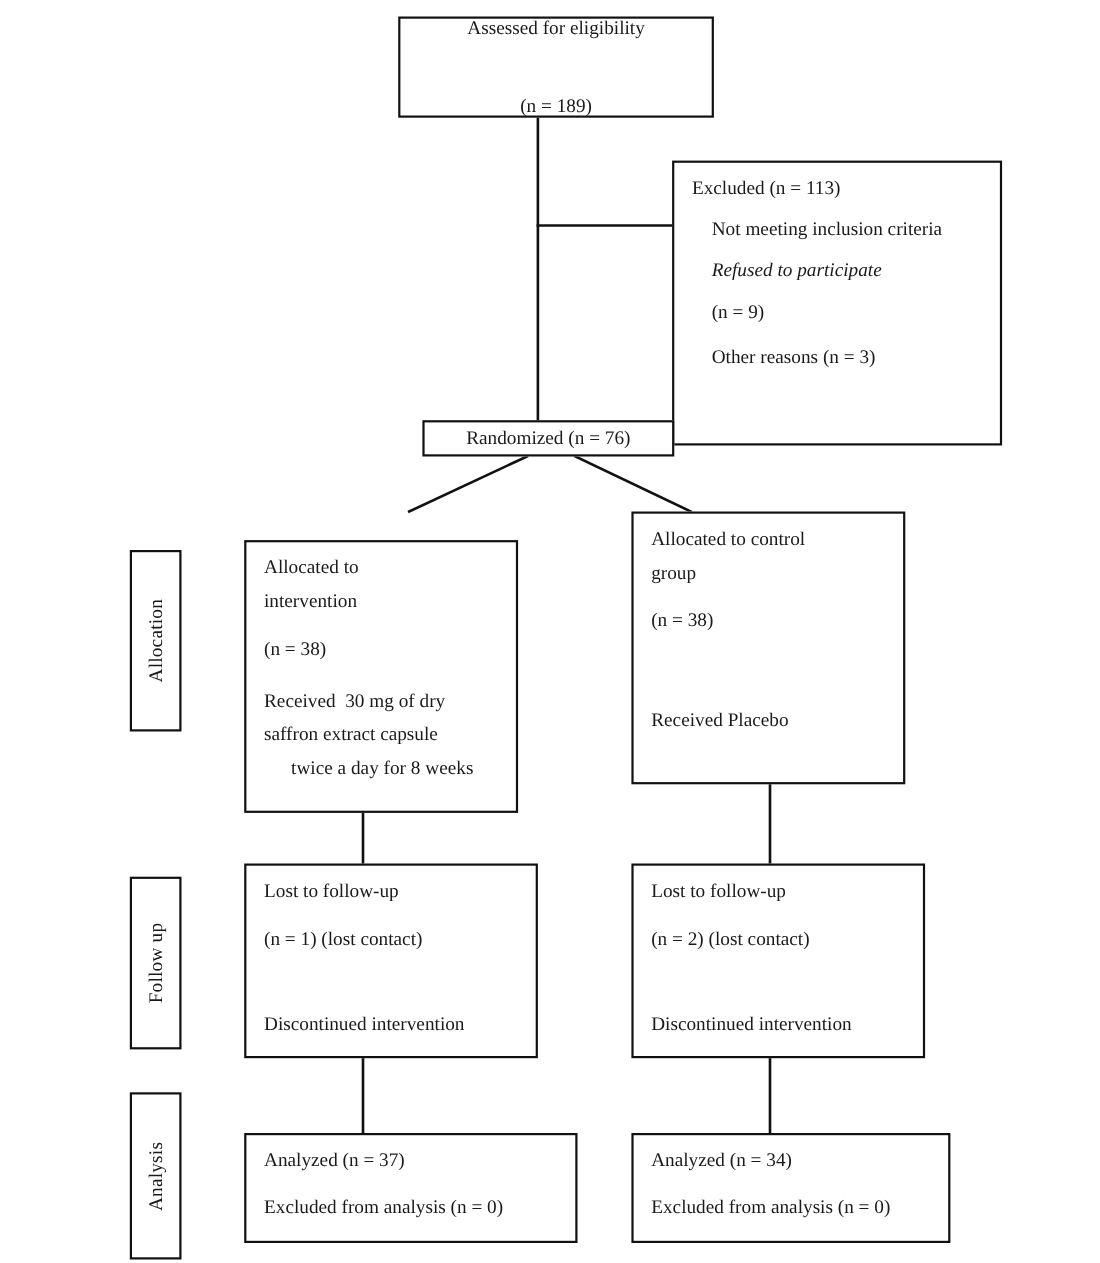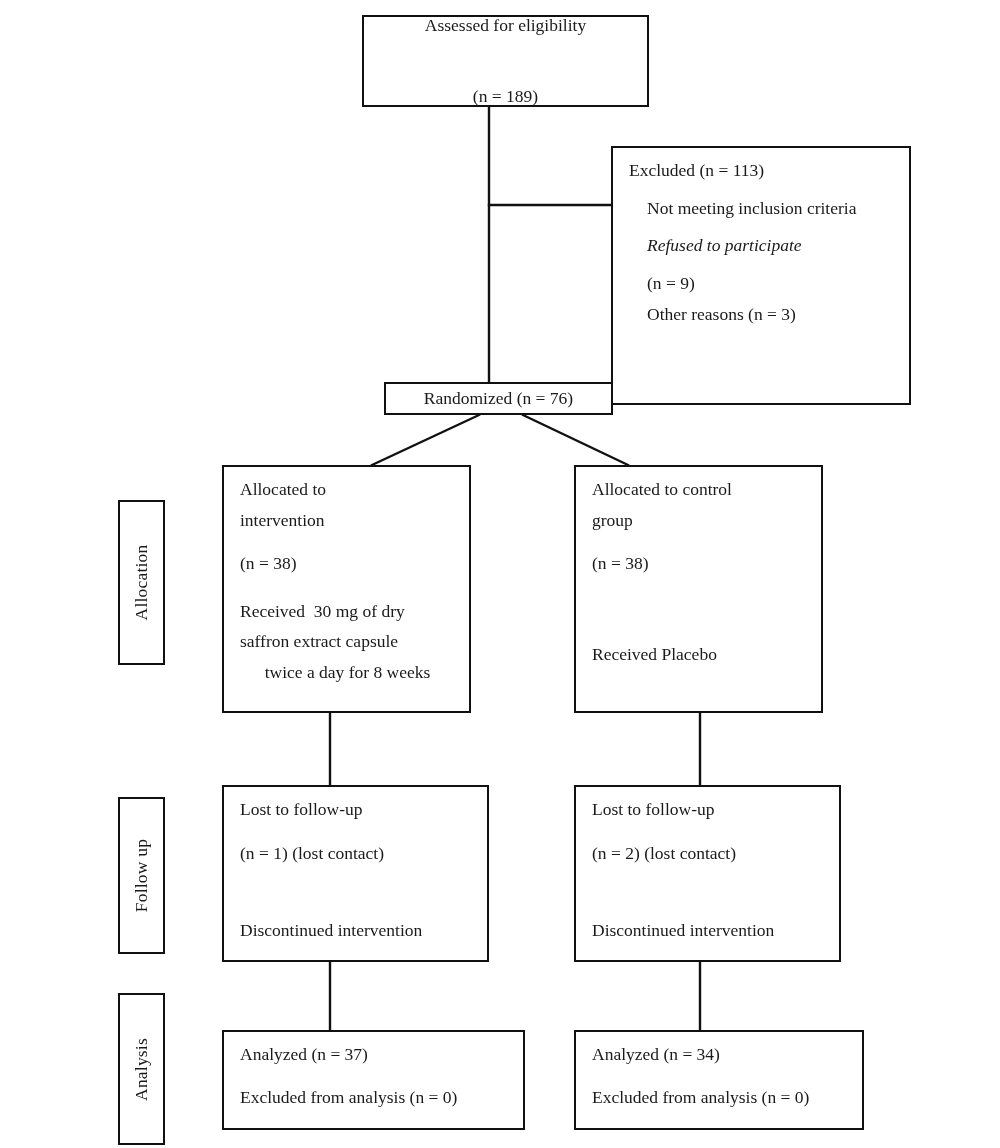--- a/index.html
+++ b/index.html
@@ -61,21 +61,21 @@
     transform: rotate(-90deg);
     white-space: nowrap;
     font-size: 17.5px;
     letter-spacing: 0.2px;
   }
 
   
   #box-eligibility { left: 362px; top: 15px;  width: 287px; height: 92px; gap: 40px; }
   #box-excluded    { left: 611px; top: 146px; width: 300px; height: 259px; }
   #box-randomized  { left: 384px; top: 382px; width: 229px; height: 33px; }
-  #box-alloc-int   { left: 222px; top: 465px; width: 249px; height: 248px; }
+  #box-alloc-int   { left: 222px; top: 491px; width: 249px; height: 248px; }
   #box-alloc-ctrl  { left: 574px; top: 465px; width: 249px; height: 248px; }
   #box-lost-int    { left: 222px; top: 785px; width: 267px; height: 177px; }
   #box-lost-ctrl   { left: 574px; top: 785px; width: 267px; height: 177px; }
   #box-anal-int    { left: 222px; top: 1030px; width: 303px; height: 100px; }
   #box-anal-ctrl   { left: 574px; top: 1030px; width: 290px; height: 100px; }
 
   #label-allocation { left: 118px; top: 500px;  width: 47px; height: 165px; }
   #label-followup   { left: 118px; top: 797px;  width: 47px; height: 157px; }
   #label-analysis   { left: 118px; top: 993px;  width: 47px; height: 152px; }
 
@@ -117,21 +117,21 @@
 
   <div class="box centered" id="box-eligibility">
     <span class="line">Assessed for eligibility</span>
     <span class="line">(n = 189)</span>
   </div>
 
   <div class="box padded" id="box-excluded">
     <div class="line" style="margin-bottom:20px;">Excluded (n = 113)</div>
     <div class="line" style="margin-bottom:20px; padding-left:18px;">Not meeting inclusion criteria</div>
     <div class="line" style="margin-bottom:20px; padding-left:18px;font-style:italic;">Refused to participate</div>
-    <div class="line" style="margin-bottom:14px; padding-left:18px;">(n = 9)</div>
+    <div class="line" style="margin-bottom:24px; padding-left:18px;">(n = 9)</div>
     <div class="line" style="margin-bottom:0; padding-left:18px;">Other reasons (n = 3)</div>
   </div>
 
   <div class="box centered" id="box-randomized">
     <span class="line" style="margin:0;">Randomized (n = 76)</span>
   </div>
 
   <div class="box padded" id="box-alloc-int">
     <div class="line" style="margin-bottom:13px;">Allocated to</div>
     <div class="line" style="margin-bottom:26px;">intervention</div>

